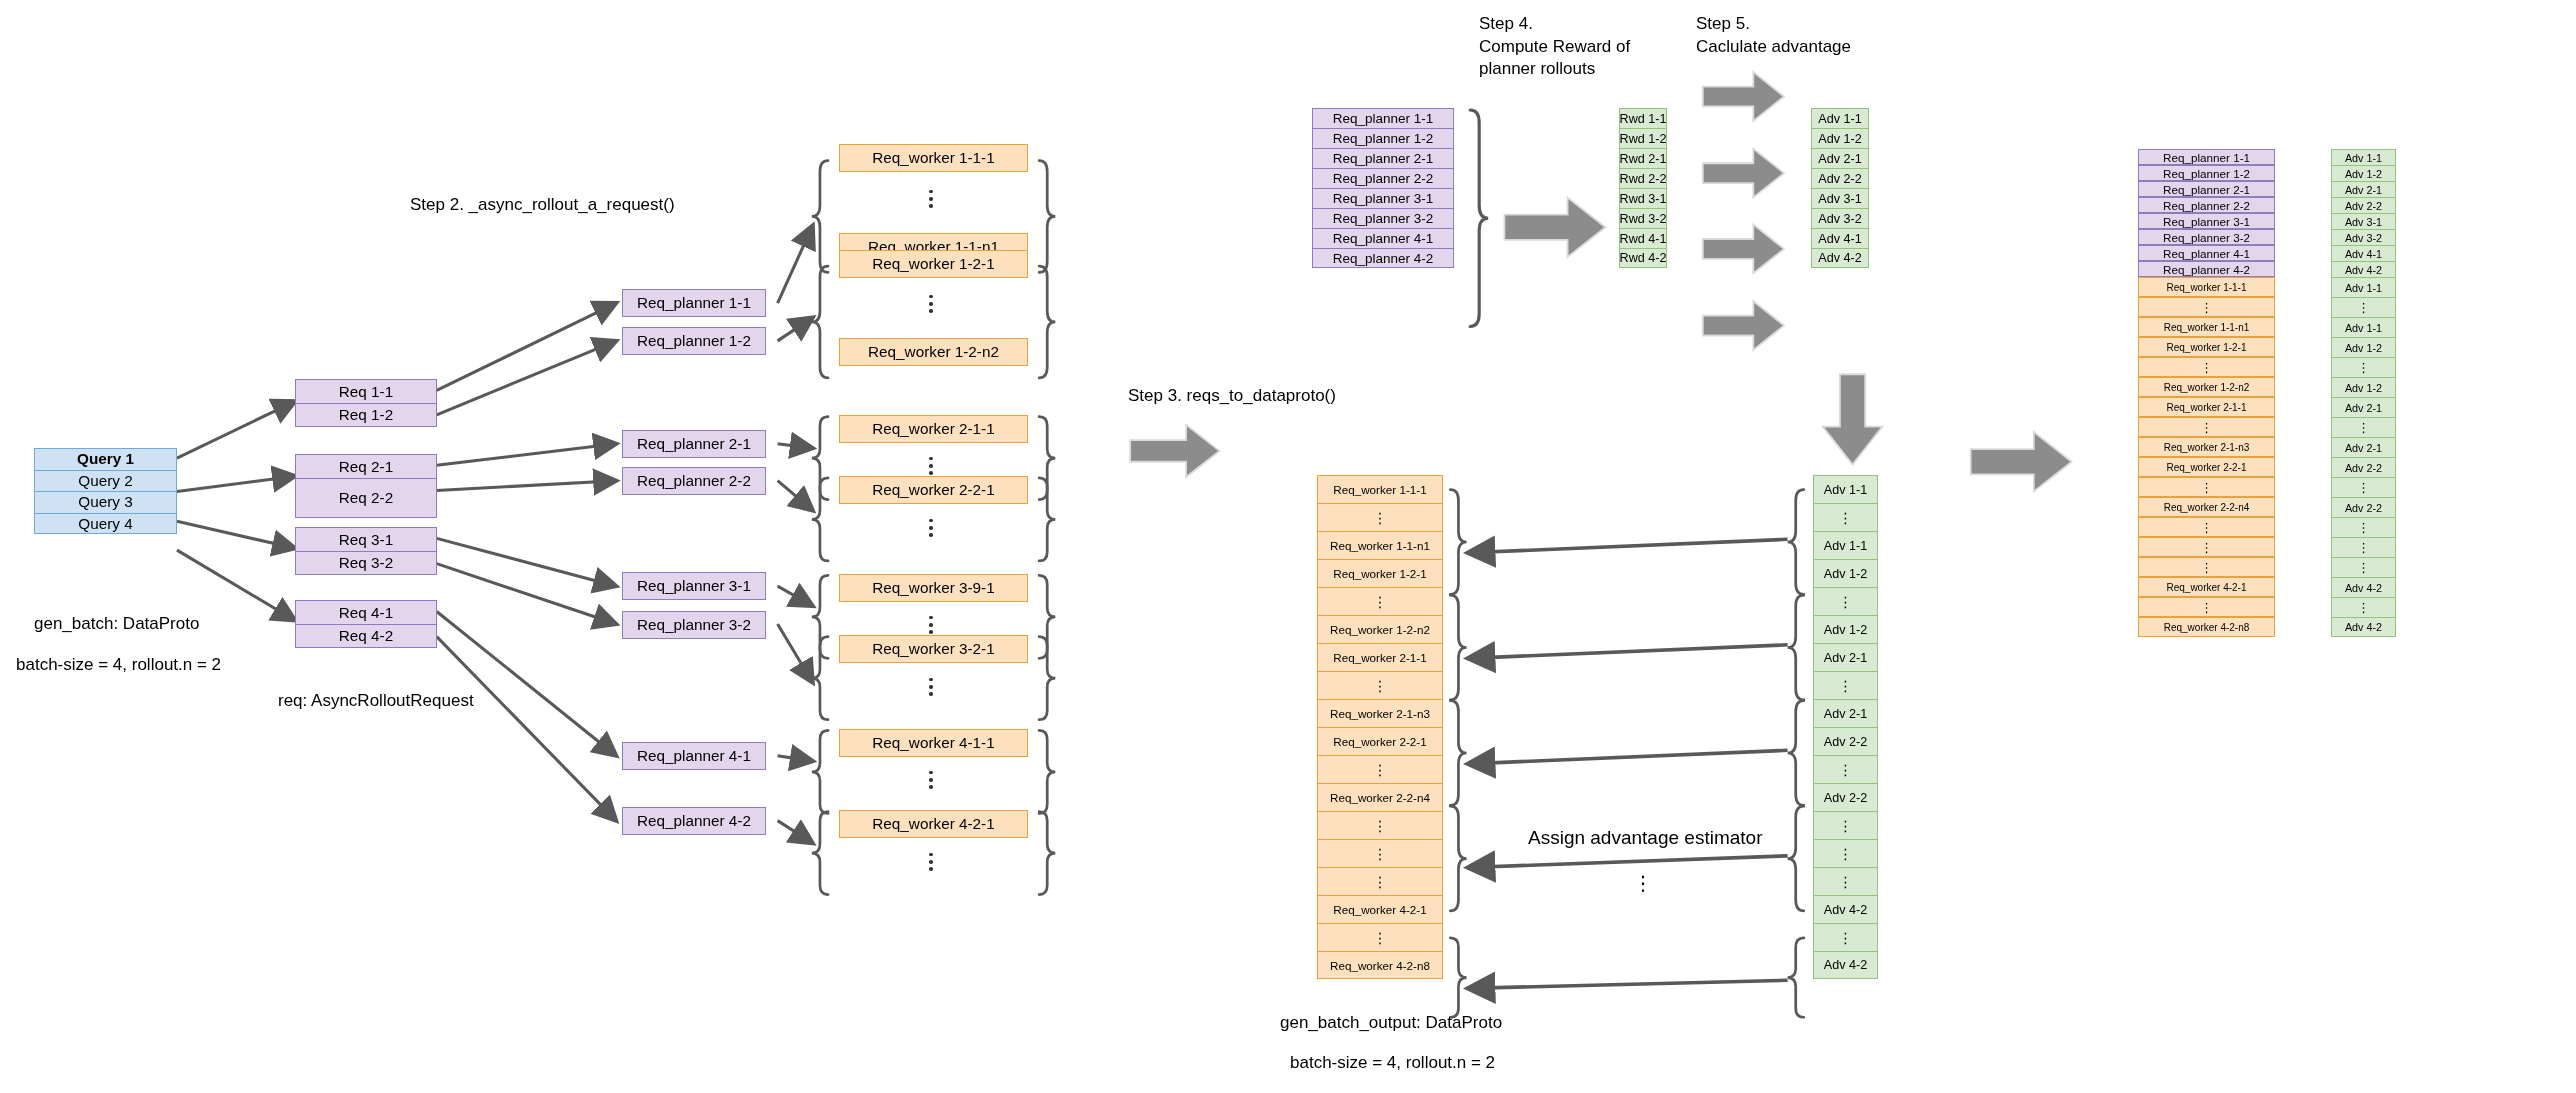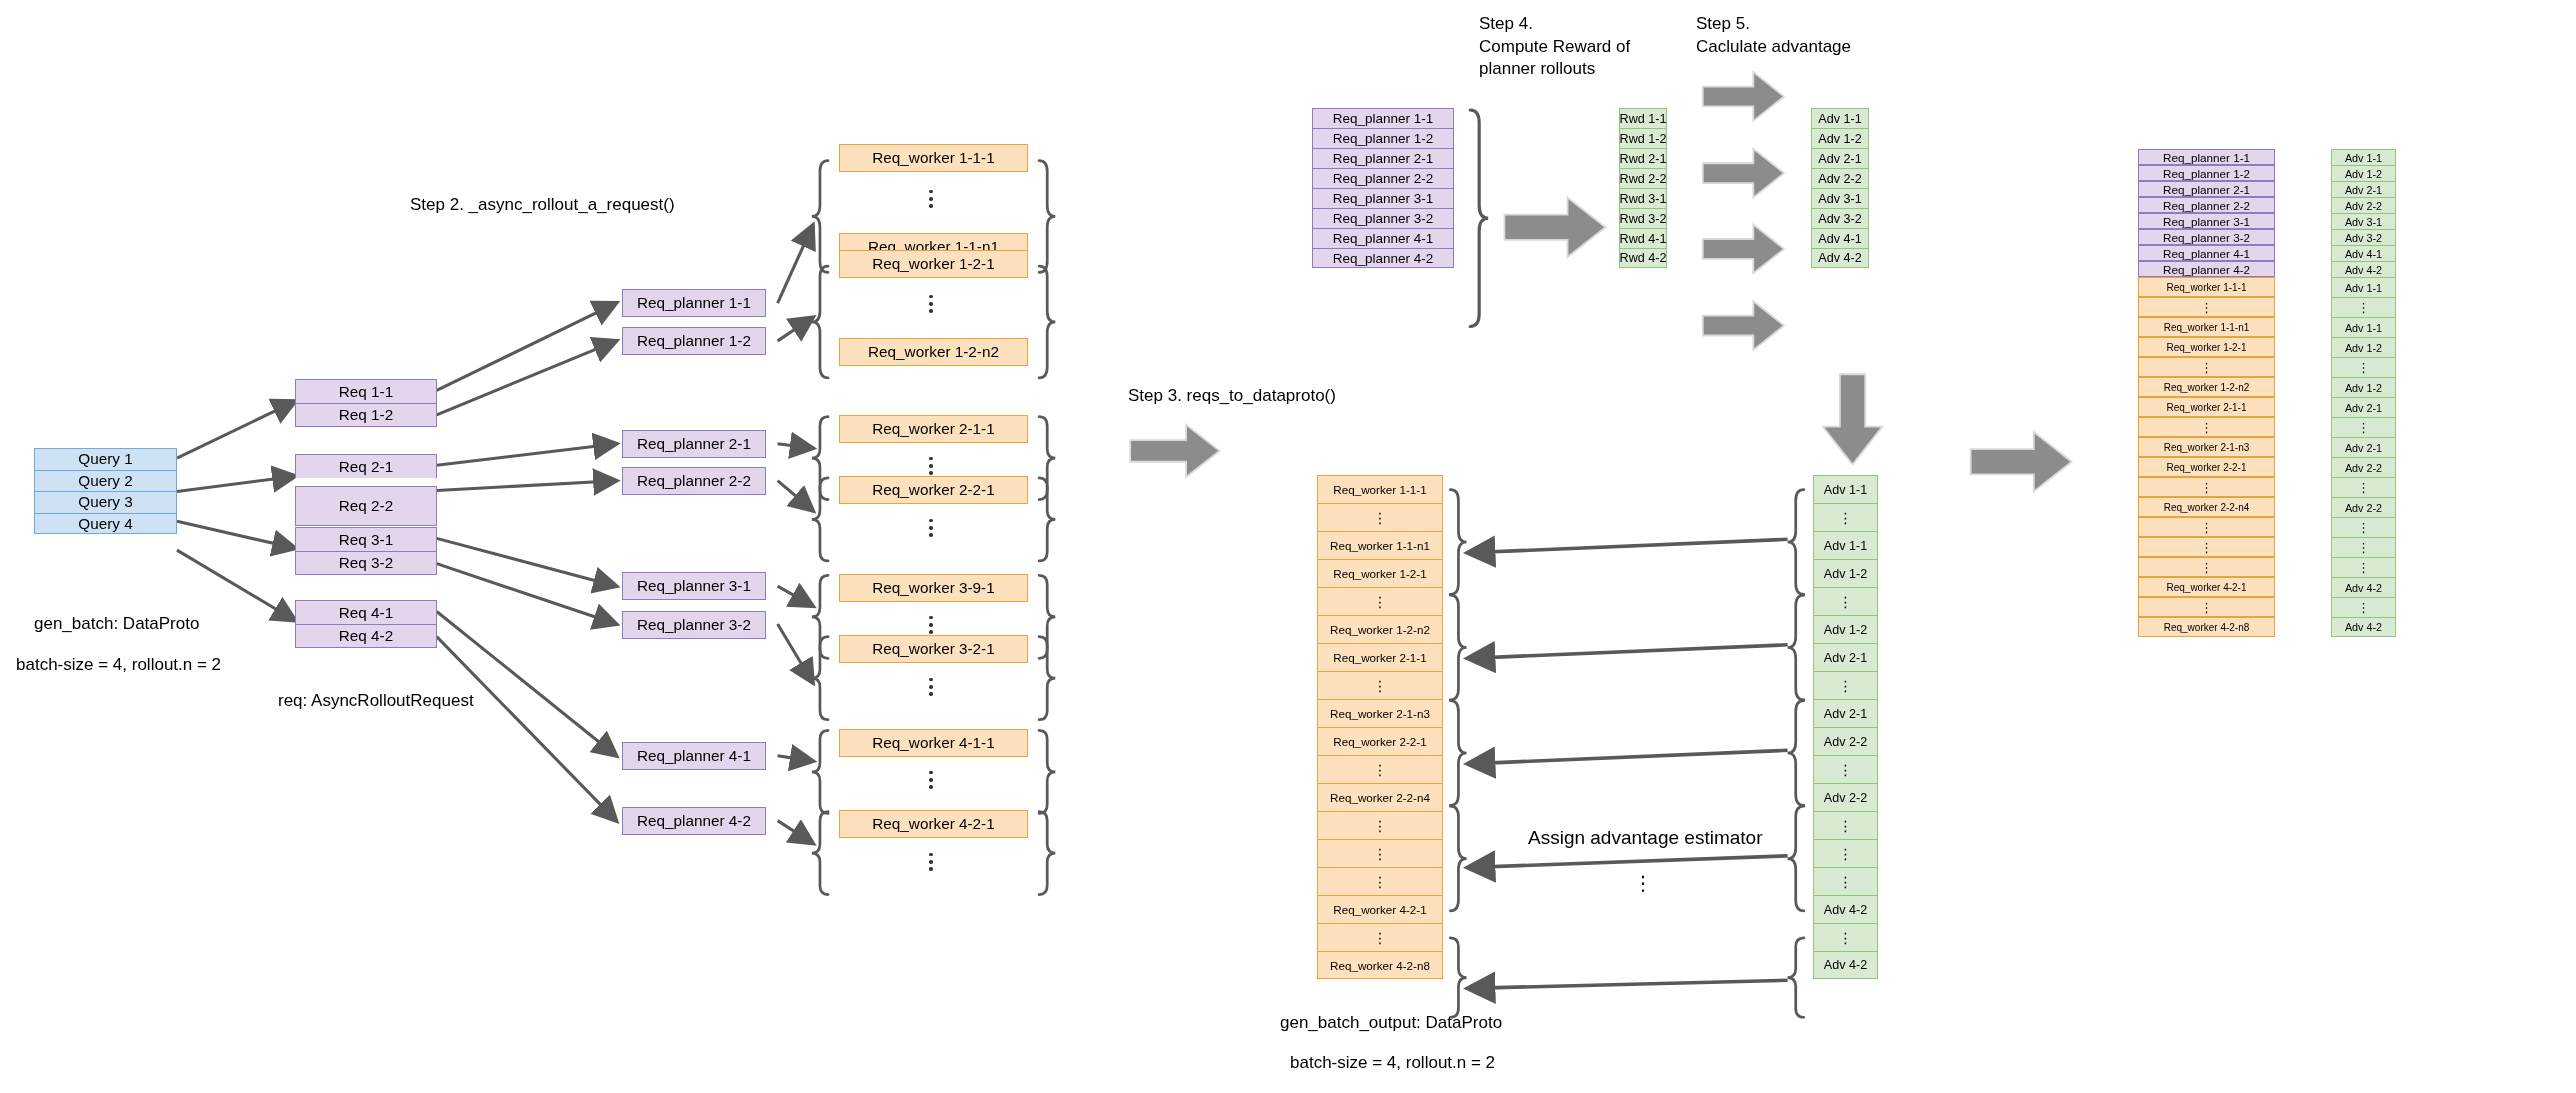--- a/index.html
+++ b/index.html
@@ -149,33 +149,33 @@
 
   <div class="txt" style="left:34px;top:613px;font-size:17px;">gen_batch: DataProto</div>
   <div class="txt" style="left:16px;top:654px;font-size:17px;">batch-size = 4, rollout.n = 2</div>
   <div class="txt" style="left:278px;top:690px;font-size:17px;">req: AsyncRolloutRequest</div>
   <div class="txt" style="left:1528px;top:825px;font-size:19px;">Assign advantage estimator</div>
   <div class="txt" style="left:1280px;top:1012px;font-size:17px;">gen_batch_output: DataProto</div>
   <div class="txt" style="left:1290px;top:1052px;font-size:17px;">batch-size = 4, rollout.n = 2</div>
   <div class="txt" style="left:1251px;top:1090px;font-size:17px;">total_batchsize = (4 x 2) + (n1 + ... + n8)</div>
 
   <div class="col blue-col" style="left:34px;top:448px;width:143px;">
-    <div class="cell" style="height:21.6px;font-size:15.3px;">Query 1</div>
+    <div class="cell" style="height:21.6px;font-size:15.3px;font-weight:bold;">Query 1</div>
     <div class="cell" style="height:21.6px;font-size:15.3px;">Query 2</div>
     <div class="cell" style="height:21.6px;font-size:15.3px;">Query 3</div>
     <div class="cell" style="height:21.6px;font-size:15.3px;">Query 4</div>
   </div>
 
   <div class="col purple-col" style="left:295px;top:379px;width:142px;">
     <div class="cell" style="height:24px;font-size:15.3px;">Req 1-1</div>
     <div class="cell" style="height:24px;font-size:15.3px;">Req 1-2</div>
   </div>
   <div class="col purple-col" style="left:295px;top:454px;width:142px;">
     <div class="cell" style="height:24px;font-size:15.3px;">Req 2-1</div>
-    <div class="cell" style="height:40px;font-size:15.3px;margin-top:8px;">Req 2-2</div>
+    <div class="cell" style="height:40px;font-size:15.3px;">Req 2-2</div>
   </div>
   <div class="col purple-col" style="left:295px;top:527px;width:142px;">
     <div class="cell" style="height:24px;font-size:15.3px;">Req 3-1</div>
     <div class="cell" style="height:24px;font-size:15.3px;">Req 3-2</div>
   </div>
   <div class="col purple-col" style="left:295px;top:600px;width:142px;">
     <div class="cell" style="height:24px;font-size:15.3px;">Req 4-1</div>
     <div class="cell" style="height:24px;font-size:15.3px;">Req 4-2</div>
   </div>
 

